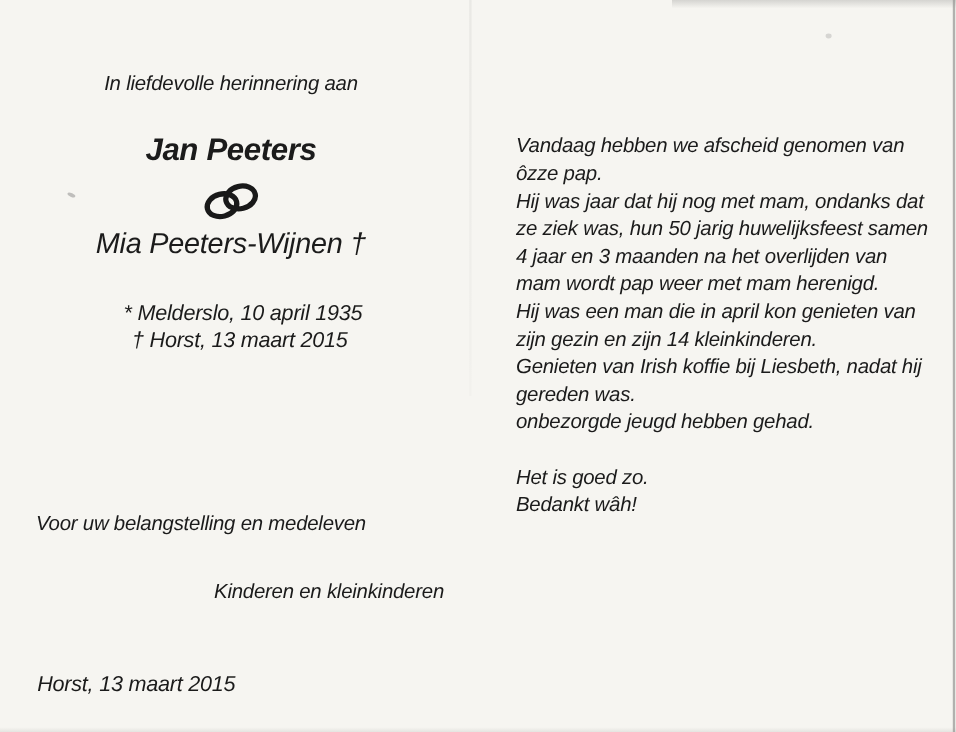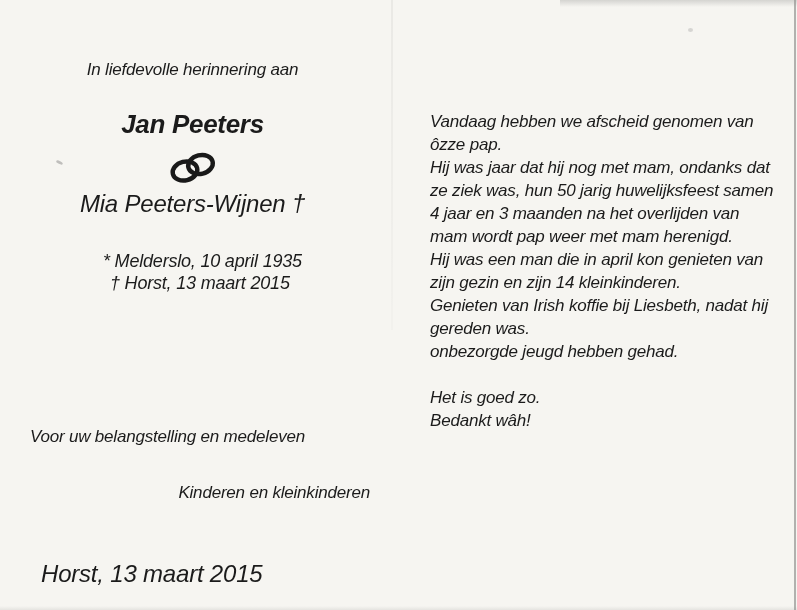--- a/index.html
+++ b/index.html
@@ -67,22 +67,22 @@
   .dates .died { padding-left: 7px; }
   .thanks {
     position: absolute; left: 30px; top: 426px;
     font-size: 17px; line-height: 22.5px; letter-spacing: -0.2px;
   }
   .signature {
     position: absolute; left: 0; top: 483px; width: 356px;
     text-align: right; font-size: 17px; letter-spacing: -0.2px; margin-left: 14px;
   }
   .placedate {
-    position: absolute; left: 41px; top: 560px;
-    font-size: 24px; letter-spacing: -0.2px;
+    position: absolute; left: 31px; top: 560px;
+    font-size: 18px; letter-spacing: -0.2px;
   }
 
   
   .panel-right {
     position: absolute; left: 430px; top: 110px; width: 345px;
   }
   .memorial-body div, .memorial-closing div {
     font-size: 17px; line-height: 23px; letter-spacing: -0.2px;
     min-height: 23px;
   }

